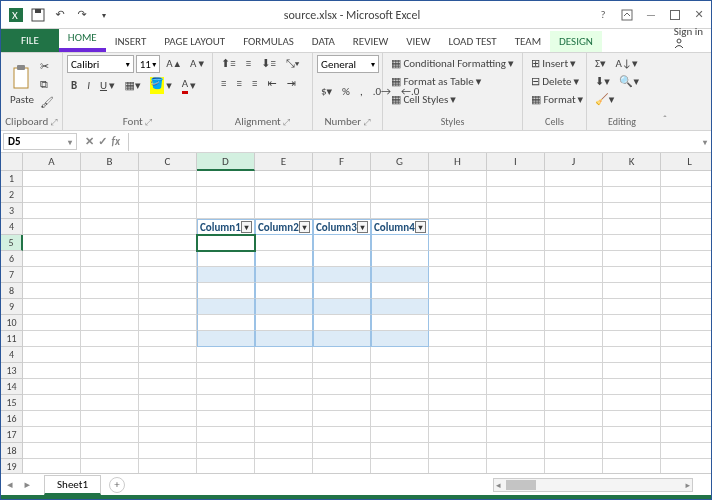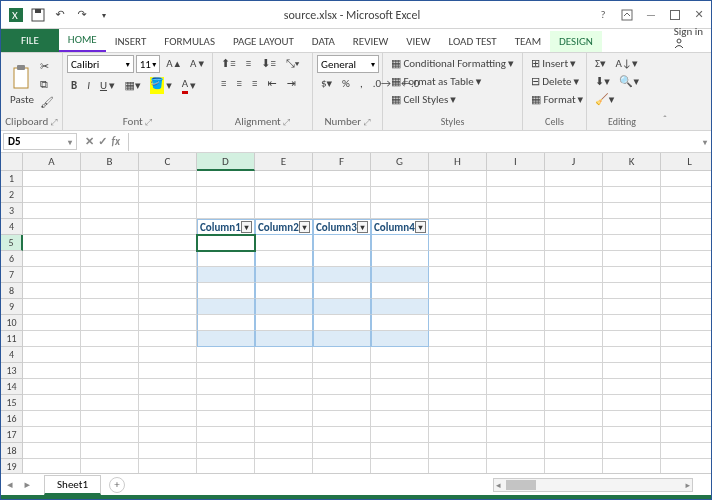--- a/index.html
+++ b/index.html
@@ -6,21 +6,21 @@
 body { background:#fff; width:712px; height:500px; overflow:hidden; border:1px solid #2b579a; position:relative; }
 .titlebar { height:28px; background:#fff; display:flex; align-items:center; justify-content:space-between; border-bottom:1px solid #d4d4d4; }
 .qat { display:flex; align-items:center; gap:4px; padding-left:6px; }
 .qat span { width:18px; height:18px; display:inline-flex; align-items:center; justify-content:center; color:#444; }
 .title-center { flex:1; text-align:center; color:#444; font-size:12px; }
 .win-controls { display:flex; gap:0; }
 .win-controls span { width:24px; height:20px; display:inline-flex; align-items:center; justify-content:center; color:#666; }
 .tabs { height:24px; background:#fff; display:flex; align-items:flex-end; border-bottom:1px solid #d4d4d4; }
 .tab { padding:4px 9px; font-size:11px; color:#444; text-transform:uppercase; }
 .tab.file { background:#217346; color:#fff; padding:5px 20px; }
-.tab.active { color:#217346; border-bottom:2px solid #6d28d9; }
+.tab.active { color:#217346; border-bottom:4px solid #6d28d9; }
 .tab.contextual { background:#e6ffe6; color:#217346; }
 .signin { margin-left:auto; padding:4px 8px; color:#444; font-size:11px; }
 .ribbon { height:78px; background:#f1f1f1; border-bottom:1px solid #d4d4d4; display:flex; }
 .group { border-right:1px solid #d4d4d4; display:flex; flex-direction:column; padding:2px 4px 0; }
 .group-body { flex:1; display:flex; align-items:center; gap:2px; }
 .group-label { text-align:center; font-size:10px; color:#666; padding:1px 0 2px; }
 .big-btn { width:34px; display:flex; flex-direction:column; align-items:flex-end; gap:1px; font-size:10px; color:#444; }
 .small-col { display:flex; flex-direction:column; gap:0px; }
 .sel { height:18px; border:1px solid #ababab; background:#fff; display:flex; align-items:center; padding:0 3px; justify-content:space-between; font-size:11px; }
 .row { display:flex; gap:2px; align-items:center; }
@@ -93,22 +93,22 @@
         </svg>
       </span>
     <span>✕</span>
   </div>
 </div>
 
 <div class="tabs">
   <div class="tab file">FILE</div>
   <div class="tab active">HOME</div>
   <div class="tab">INSERT</div>
+  <div class="tab">PAGE LAYOUT</div>
   <div class="tab">FORMULAS</div>
-  <div class="tab">PAGE LAYOUT</div>
   <div class="tab">DATA</div>
   <div class="tab">REVIEW</div>
   <div class="tab">VIEW</div>
   <div class="tab">LOAD TEST</div>
   <div class="tab">TEAM</div>
   <div class="tab contextual">DESIGN</div>
   <div class="signin"><span>Sign in</span> <span><svg width="10" height="10">
           <circle cx="5" cy="3" r="2" fill="none" stroke="#444"></circle>
           <path d="M1 10 Q5 5 9 10" fill="none" stroke="#444"></path>
         </svg></span></div>
@@ -173,21 +173,21 @@
         <span class="btn">≡</span>
         <span class="btn">≡</span>
         <span class="btn">≡</span>
         <span class="btn">⇤</span>
         <span class="btn">⇥</span>
       </div>
     </div>
     <div class="group-label"><span>Alignment</span> <span class="dlauncher">⤢</span></div>
   </div>
   <div class="group" style="width:70px">
-    <div class="group-body" style="flex-direction:column;align-items:stretch;gap:2px">
+    <div class="group-body" style="flex-direction:column;align-items:stretch;gap:10px">
       <div class="sel" style="width:62px">
           <span>General</span>
           <span style="font-size:8px">▾</span>
         </div>
       <div class="row">
         <span class="btn">$▾</span>
         <span class="btn">%</span>
         <span class="btn">,</span>
         <span class="btn">.0→</span>
         <span class="btn">←.0</span>

